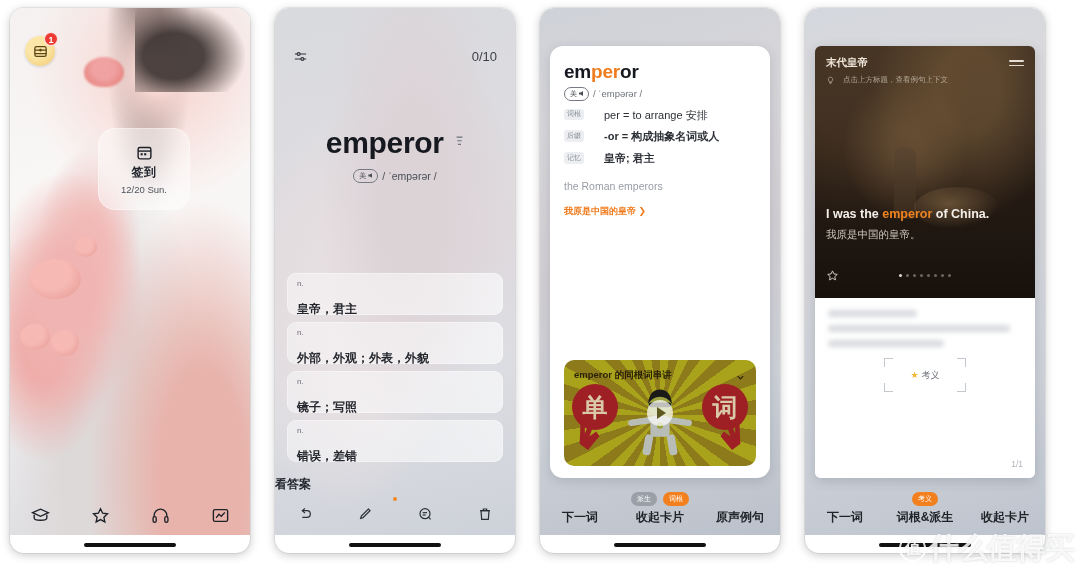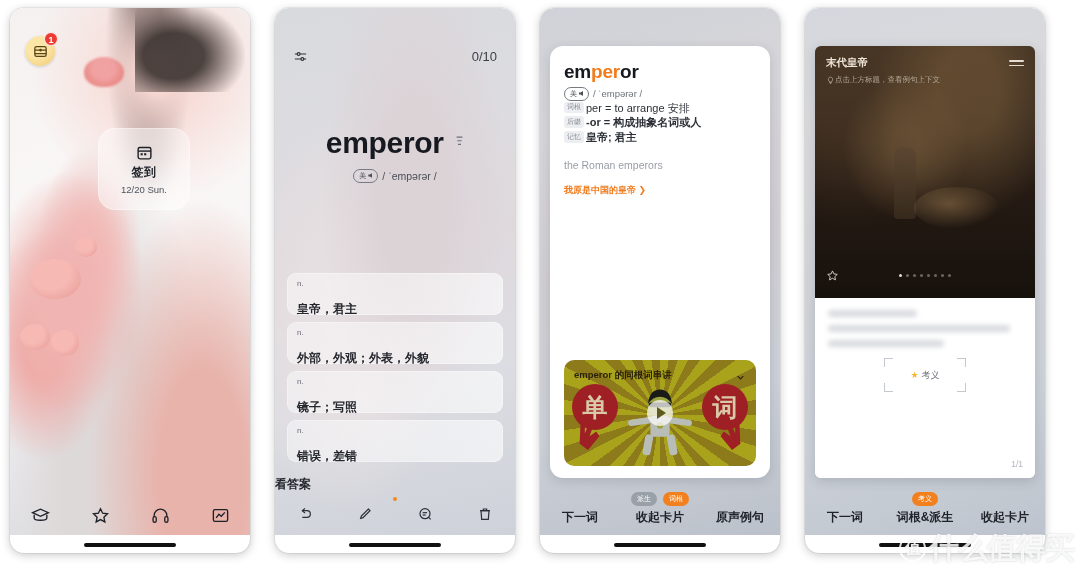--- a/index.html
+++ b/index.html
@@ -161,21 +161,21 @@
   }
   .dict-card {
     position:absolute; left:10px; right:10px; top:38px; bottom:75px;
     background:#fff; border-radius:13px; padding:15px 14px 12px;
     box-shadow: 0 3px 12px rgba(40,45,55,.16);
     display:flex; flex-direction:column;
   }
   .dw { font-size:19px; font-weight:700; color:#16191f; letter-spacing:-.2px; }
   .dw .hl { color:#f07c1e; }
   .dw-phon { margin-top:4px; font-size:9.5px; color:#6d727a; display:flex; align-items:center; gap:4px; }
-  .tagline { display:flex; align-items:flex-start; gap:2px; }
+  .tagline { display:flex; align-items:flex-start; gap:20px; margin-top:7px; }
   .tg {
     flex:none; margin-top:1px;
     background:#eceef1; border-radius:3px; color:#8a9099;
     font-size:7px; padding:1.5px 3px; line-height:1.2;
   }
   .tagline .tx { font-size:11px; color:#2c3036; line-height:1.35; }
   .tagline .tx.b { font-weight:700; }
   .ex-en { margin-top:14px; font-size:10.5px; color:#989da5; }
   .ex-cn { margin-top:3px; font-size:11px; color:#9aa0a7; }
   .more-link { margin-top:13px; font-size:9px; color:#f07c1e; font-weight:700; cursor:pointer; }
@@ -237,21 +237,21 @@
     position:absolute; left:36%; top:40%; width:22px; height:72px;
     background: linear-gradient(180deg,#5a4631 0%, #3a2c1e 100%);
     border-radius:9px 9px 4px 4px; opacity:.85; filter: blur(.4px);
   }
   .hero-blob {
     position:absolute; right:16%; top:56%; width:86px; height:42px; border-radius:50%;
     background: radial-gradient(ellipse at 40% 40%, rgba(160,126,82,.5), rgba(60,42,26,0) 70%);
   }
   .hero-top { position:absolute; left:11px; top:10px; right:11px; }
   .hero-title { font-size:10.5px; font-weight:700; color:#efe6da; }
-  .hero-hint { margin-top:5px; font-size:7.5px; color:#b3a695; display:flex; align-items:center; gap:0; }
+  .hero-hint { margin-top:5px; font-size:7.5px; color:#b3a695; display:flex; align-items:center; gap:8px; }
   .hero-hint svg { width:9px; height:9px; }
   .hero-menu { position:absolute; right:0; top:1px; cursor:pointer; }
   .hero-menu span { display:block; width:15px; height:1.6px; background:#e6ddd2; margin:3px 0; border-radius:1px; }
   .hero-sent { position:absolute; left:11px; right:11px; bottom:56px; }
   .hs-en { font-size:12.5px; font-weight:700; color:#f3efe9; line-height:1.35; }
   .hs-en .hl { color:#f08320; }
   .hs-cn { margin-top:5px; font-size:10.5px; color:#cfc8be; }
   .hero-foot { position:absolute; left:11px; right:11px; bottom:16px; display:flex; align-items:center; }
   .hero-foot svg { width:13px; height:13px; cursor:pointer; }
   .hero-dots { position:absolute; left:50%; transform:translateX(-50%); display:flex; gap:4px; }
@@ -548,20 +548,24 @@
                 <path d="M9 17h6M10 20h4M12 3a6 6 0 00-3.5 10.8V16h7v-2.2A6 6 0 0012 3z"></path>
               </svg>
               <span>点击上方标题，查看例句上下文</span>
             </div>
             <div class="hero-menu">
               <span></span>
                 <span></span>
             </div>
           </div>
 
+          <div class="hero-sent">
+            <div class="hs-en"><span>I was the </span><span class="hl">emperor</span><span> of China.</span></div>
+            <div class="hs-cn">我原是中国的皇帝。</div>
+          </div>
 
           <div class="hero-foot">
             <svg viewBox="0 0 24 24" fill="none" stroke="#ddd5cb" stroke-width="1.7">
               <path d="M12 3.5l2.7 5.6 6.1.8-4.5 4.2 1.2 6-5.5-3-5.5 3 1.2-6L3.2 9.9l6.1-.8z"></path>
             </svg>
             <div class="hero-dots">
               <i class="on"></i>
                 <i></i>
                 <i></i>
                 <i></i>

